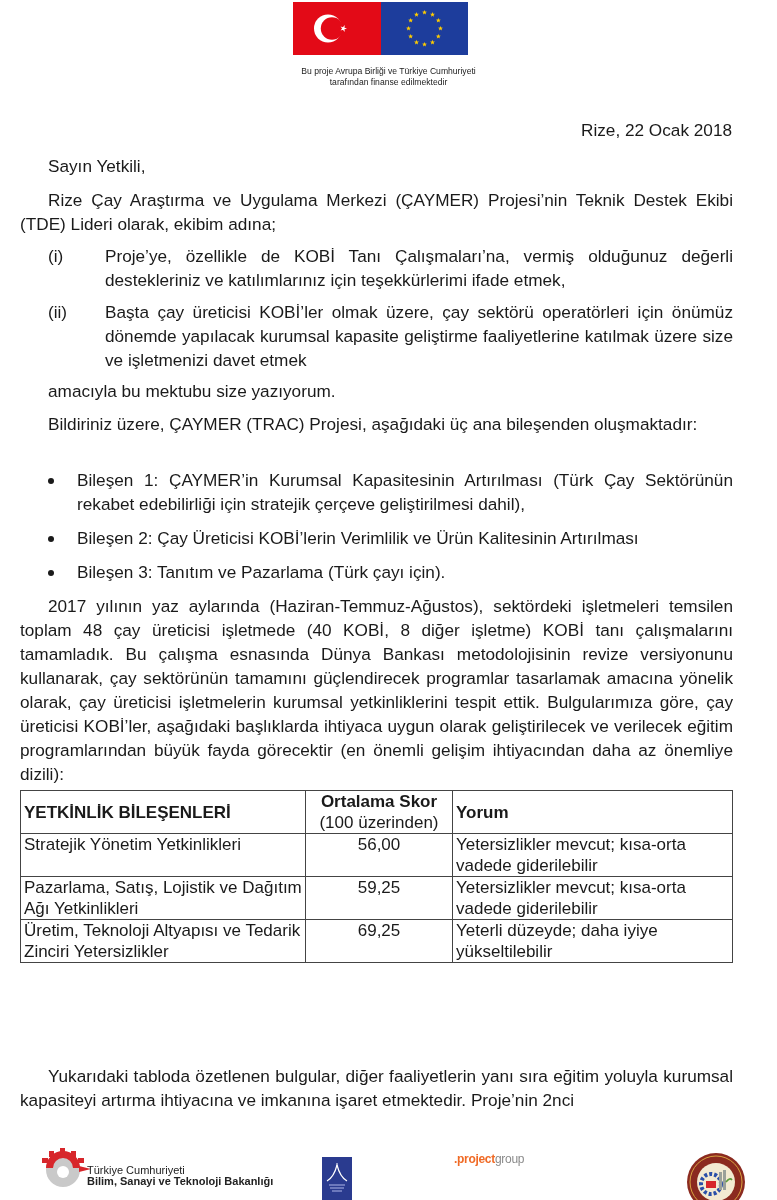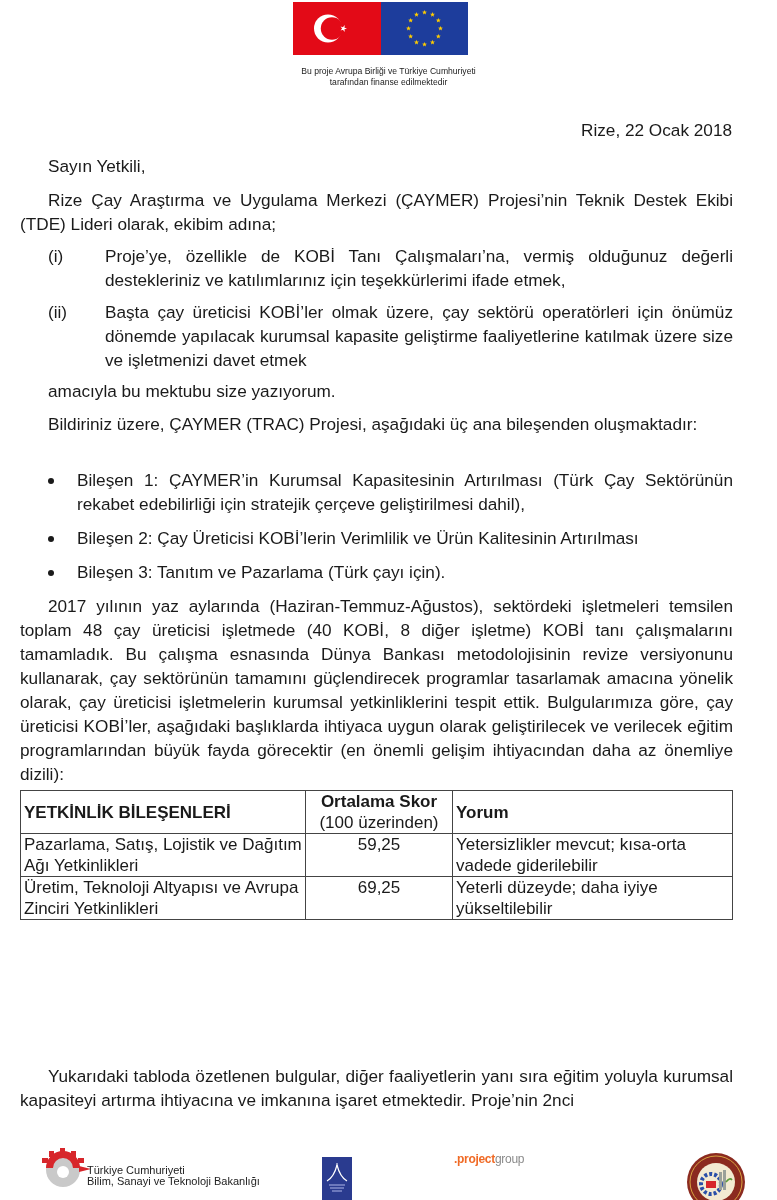--- a/index.html
+++ b/index.html
@@ -33,21 +33,21 @@
     table.competency th.h2 { text-align: center; }
     table.competency th.h2 .bold { font-weight: bold; display: block; }
     table.competency th.h3 { font-weight: bold; vertical-align: middle; }
     table.competency td.score { text-align: center; }
     .col1 { width: 285px; }
     .col2 { width: 147px; }
 
     .footer-logos { position: absolute; top: 1140px; left: 0; width: 777px; height: 60px; }
     .ministry-logo { position: absolute; left: 33px; top: 8px; width: 60px; height: 42px; }
     .ministry-text { position: absolute; left: 87px; top: 25px; font-size: 11px; line-height: 11px; color: #222; }
-    .ministry-text .b { font-weight: normal; }
+    .ministry-text .b { font-weight: bold; }
     .blue-logo { position: absolute; left: 322px; top: 17px; width: 30px; height: 45px; background: #2a3b8f; }
     .blue-logo svg { width: 100%; height: 100%; display: block; }
     .projectgroup { position: absolute; left: 454px; top: 12px; font-size: 12px; letter-spacing: -0.3px; }
     .projectgroup .pj { color: #f06a25; font-weight: bold; }
     .projectgroup .gr { color: #8a8a8a; }
     .chamber-seal { position: absolute; left: 686px; top: 12px; width: 60px; height: 60px; }
   </style>
 </head>
 <body>
 
@@ -120,26 +120,31 @@
       <th class="h1 col1">YETKİNLİK BİLEŞENLERİ</th>
       <th class="h2 col2">
         <span class="bold">Ortalama Skor</span>
         <span>(100 üzerinden)</span>
       </th>
       <th class="h3">Yorum</th>
     </tr>
   </thead>
   <tbody>
     <tr>
+      <td>Stratejik Yönetim Yetkinlikleri</td>
+      <td class="score">56,00</td>
+      <td>Yetersizlikler mevcut; kısa-orta vadede giderilebilir</td>
+    </tr>
+    <tr>
       <td>Pazarlama, Satış, Lojistik ve Dağıtım Ağı Yetkinlikleri</td>
       <td class="score">59,25</td>
       <td>Yetersizlikler mevcut; kısa-orta vadede giderilebilir</td>
     </tr>
     <tr>
-      <td>Üretim, Teknoloji Altyapısı ve Avrupa Zinciri Yetkinlikleri</td>
+      <td>Üretim, Teknoloji Altyapısı ve Tedarik Zinciri Yetersizlikler</td>
       <td class="score">69,25</td>
       <td>Yeterli düzeyde; daha iyiye yükseltilebilir</td>
     </tr>
   </tbody>
 </table>
 
 <div class="para indent" style="top:1064px;">Yukarıdaki tabloda özetlenen bulgular, diğer faaliyetlerin yanı sıra eğitim yoluyla kurumsal kapasiteyi artırma ihtiyacına ve imkanına işaret etmektedir. Proje’nin 2nci</div>
 
 <div class="footer-logos">
   <div class="ministry-logo">

